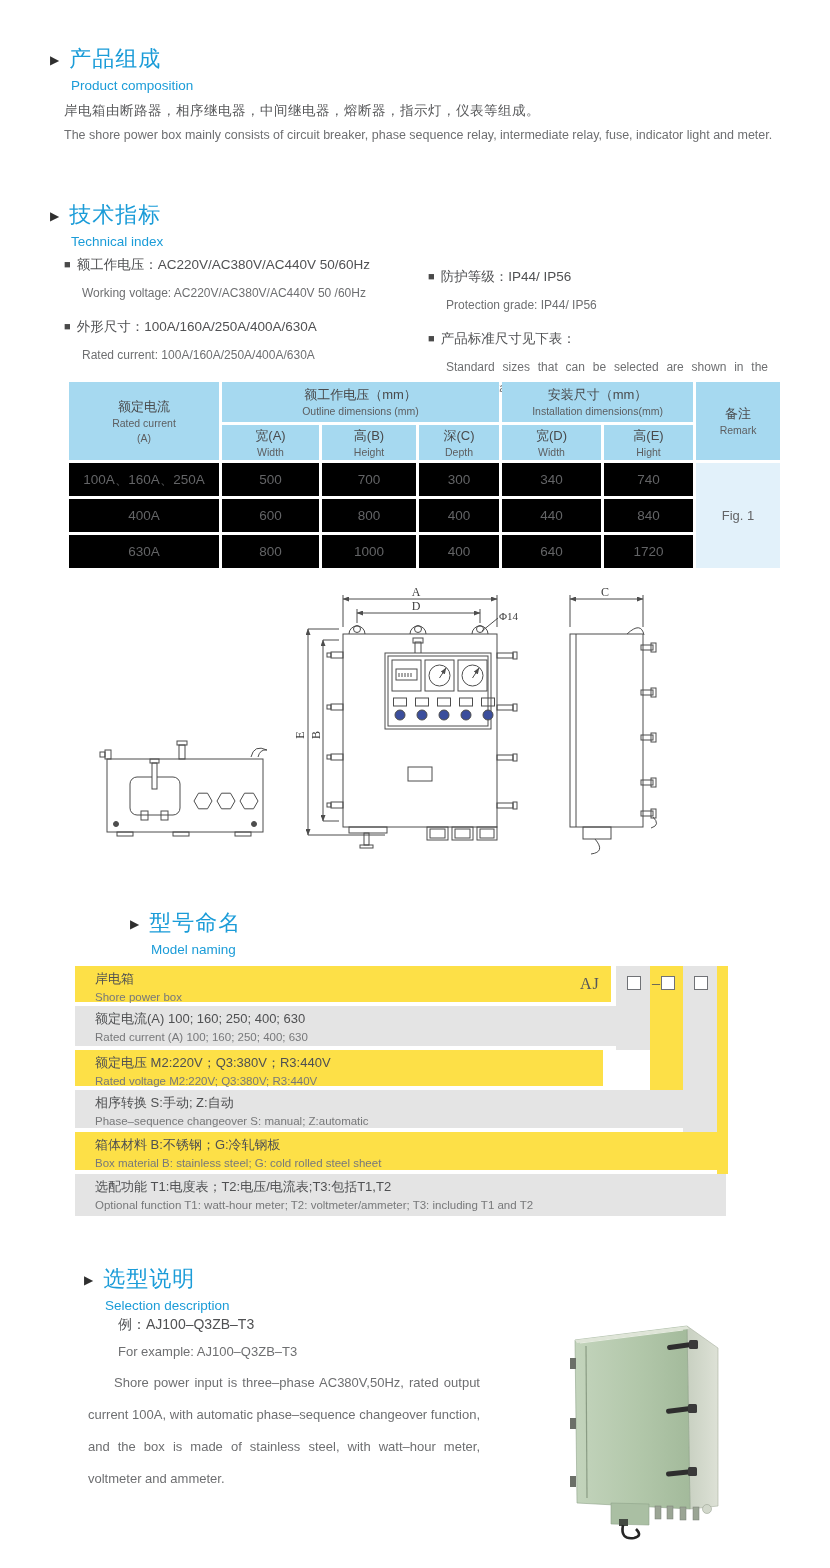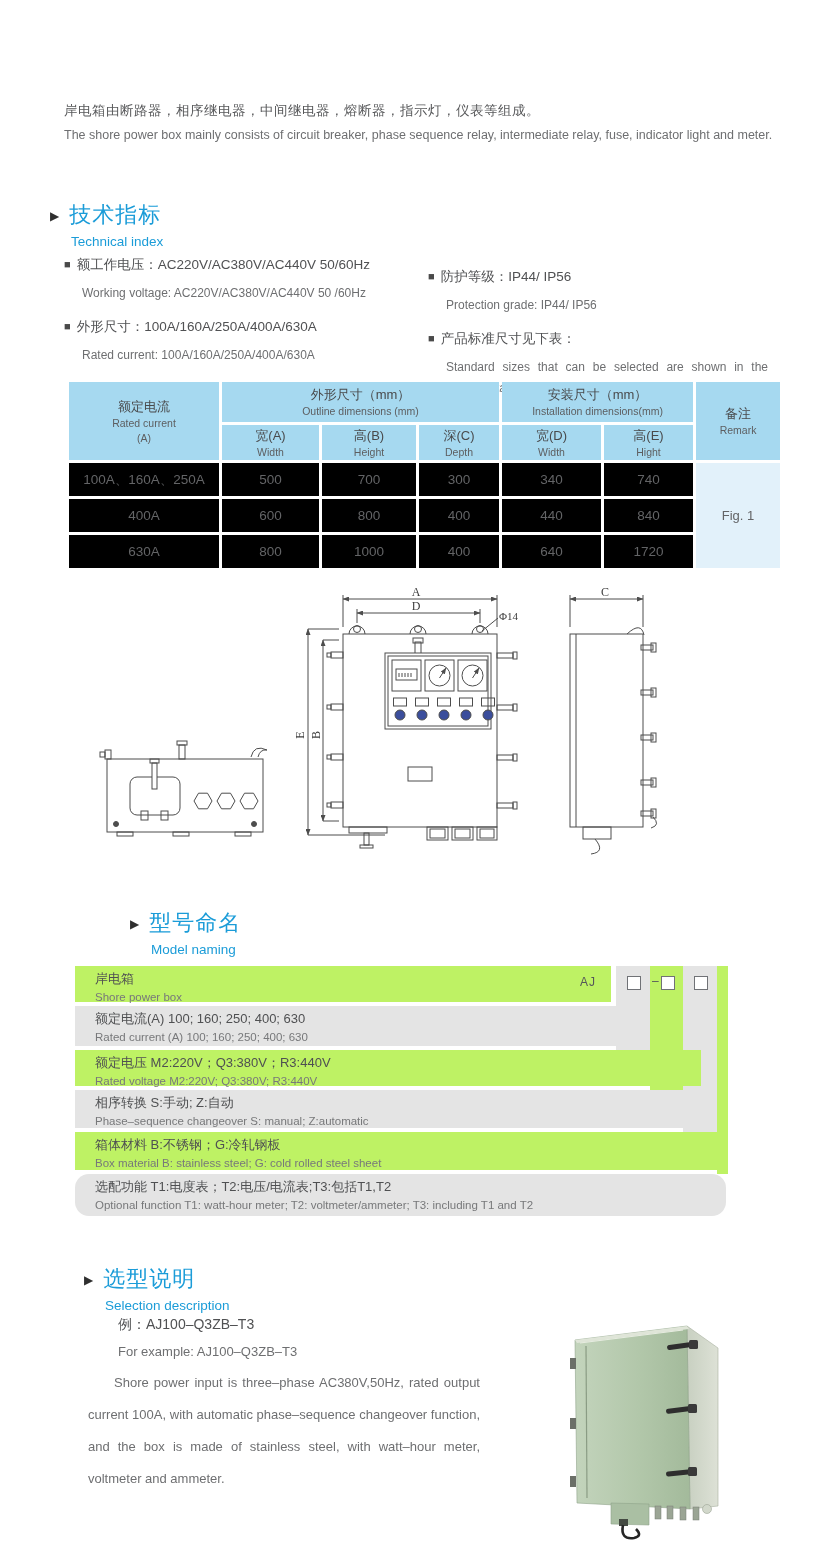--- a/index.html
+++ b/index.html
@@ -24,37 +24,41 @@
   .dc{background:#000000;font-size:13.5px;color:#636466;height:33px;}
   .rc{background:#e2f1fa;font-size:13px;color:#636466;}
   .h-zh{font-size:13px;color:#494a4c;line-height:17px;}
   .h-en{font-size:10.5px;color:#5d5e60;line-height:14px;margin-top:1px;}
   .hr1{height:40px;} .hr2{height:35px;}
   
   .mwrap{width:700px;height:250px;}
   .mrow{position:absolute;left:0;padding:4px 0 0 20px;box-sizing:border-box;}
   .mrow-zh{font-size:13px;color:#4f5052;}
   .mrow-en{font-size:11.5px;color:#77787a;margin-top:3px;}
-  .blue{background:#bef264;}
+  .blue{background:#fde047;}
   .gray{background:#e4e4e4;}
   .strip{position:absolute;top:0;}
   .codebox{position:absolute;width:12px;height:12px;border:1px solid #707276;background:#fff;}
-  .codetext{position:absolute;font-size:12px;color:#55565a;letter-spacing:1px;}
+  .codetext{position:absolute;font-size:16px;color:#55565a;letter-spacing:1px;font-family:Liberation Serif, serif;}
   
   .sel-ex-zh{font-size:14px;color:#505153;margin:0 0 10px 30px;}
   .sel-zh{font-size:14px;color:#505153;line-height:33px;text-indent:2em;letter-spacing:.5px;}
   .sel-ex-en{font-size:13px;color:#6e6f71;margin:6px 0 8px 30px;}
   .sel-en{font-size:13px;color:#6e6f71;line-height:32px;text-indent:2em;}
   svg text{font-family:"Liberation Serif","DejaVu Serif",serif;}
 </style>
 </head>
 <body>
 
 <div class="page">
 
+  <div class="abs" style="left:50px;top:44px;">
+    <div class="sec-zh"><span class="tri">▶</span><span>产品组成</span></div>
+    <div class="sec-en">Product composition</div>
+  </div>
   <div class="abs para-zh" style="left:64px;top:102px;width:720px;">岸电箱由断路器，相序继电器，中间继电器，熔断器，指示灯，仪表等组成。</div>
   <div class="abs para-en" style="left:64px;top:128px;width:730px;">The shore power box mainly consists of circuit breaker, phase sequence relay, intermediate relay, fuse, indicator light and meter.</div>
 
   <div class="abs" style="left:50px;top:200px;">
     <div class="sec-zh"><span class="tri">▶</span><span>技术指标</span></div>
     <div class="sec-en">Technical index</div>
   </div>
 
   <div class="abs" style="left:64px;top:256px;width:352px;">
     <div>
@@ -90,21 +94,21 @@
           <col style="width:84px">
         </colgroup>
       <tbody>
           <tr>
         <td class="hc" rowspan="2">
           <div class="h-zh">额定电流</div>
           <div class="h-en">Rated current</div>
           <div class="h-en">(A)</div>
         </td>
         <td class="hc hr1" colspan="3">
-          <div class="h-zh">外形尺寸（mm）</div>
+          <div class="h-zh">额工作电压（mm）</div>
           <div class="h-en">Outline dimensions (mm)</div>
         </td>
         <td class="hc hr1" colspan="2">
           <div class="h-zh">安装尺寸（mm）</div>
           <div class="h-en">Installation dimensions(mm)</div>
         </td>
         <td class="hc" rowspan="2">
           <div class="h-zh">备注</div>
           <div class="h-en">Remark</div>
         </td>
@@ -325,33 +329,33 @@
     <div class="strip blue" style="left:642px;width:11px;height:208px;"></div>
 
     <div class="mrow blue" style="top:0;width:536px;height:36px;">
       <div class="mrow-zh">岸电箱</div>
       <div class="mrow-en">Shore power box</div>
     </div>
     <div class="mrow gray" style="top:40px;width:575px;height:40px;">
       <div class="mrow-zh">额定电流(A)  100; 160; 250; 400; 630</div>
       <div class="mrow-en">Rated current (A) 100; 160; 250; 400; 630</div>
     </div>
-    <div class="mrow blue" style="top:84px;width:626px;height:36px;">
+    <div class="mrow blue" style="top:84px;width:528px;height:36px;">
       <div class="mrow-zh">额定电压  M2:220V；Q3:380V；R3:440V</div>
       <div class="mrow-en">Rated voltage  M2:220V;  Q3:380V;  R3:440V</div>
     </div>
     <div class="mrow gray" style="top:124px;width:642px;height:38px;">
       <div class="mrow-zh">相序转换  S:手动; Z:自动</div>
       <div class="mrow-en">Phase–sequence changeover  S: manual;  Z:automatic</div>
     </div>
     <div class="mrow blue" style="top:166px;width:653px;height:38px;">
       <div class="mrow-zh">箱体材料  B:不锈钢；G:冷轧钢板</div>
       <div class="mrow-en">Box material  B: stainless steel; G: cold rolled steel sheet</div>
     </div>
-    <div class="mrow gray" style="top:208px;width:651px;height:42px;border-radius:14px;">
+    <div class="mrow gray" style="top:208px;width:651px;height:42px;">
       <div class="mrow-zh">选配功能  T1:电度表；T2:电压/电流表;T3:包括T1,T2</div>
       <div class="mrow-en">Optional function  T1: watt-hour meter; T2: voltmeter/ammeter; T3: including T1 and T2</div>
     </div>
 
     <span class="codetext" style="left:505px;top:9px;">AJ</span>
     <span class="codebox" style="left:552px;top:10px;"></span>
     <span class="codetext" style="left:577px;top:8px;">–</span>
     <span class="codebox" style="left:586px;top:10px;"></span>
     <span class="codebox" style="left:619px;top:10px;"></span>
   </div>

